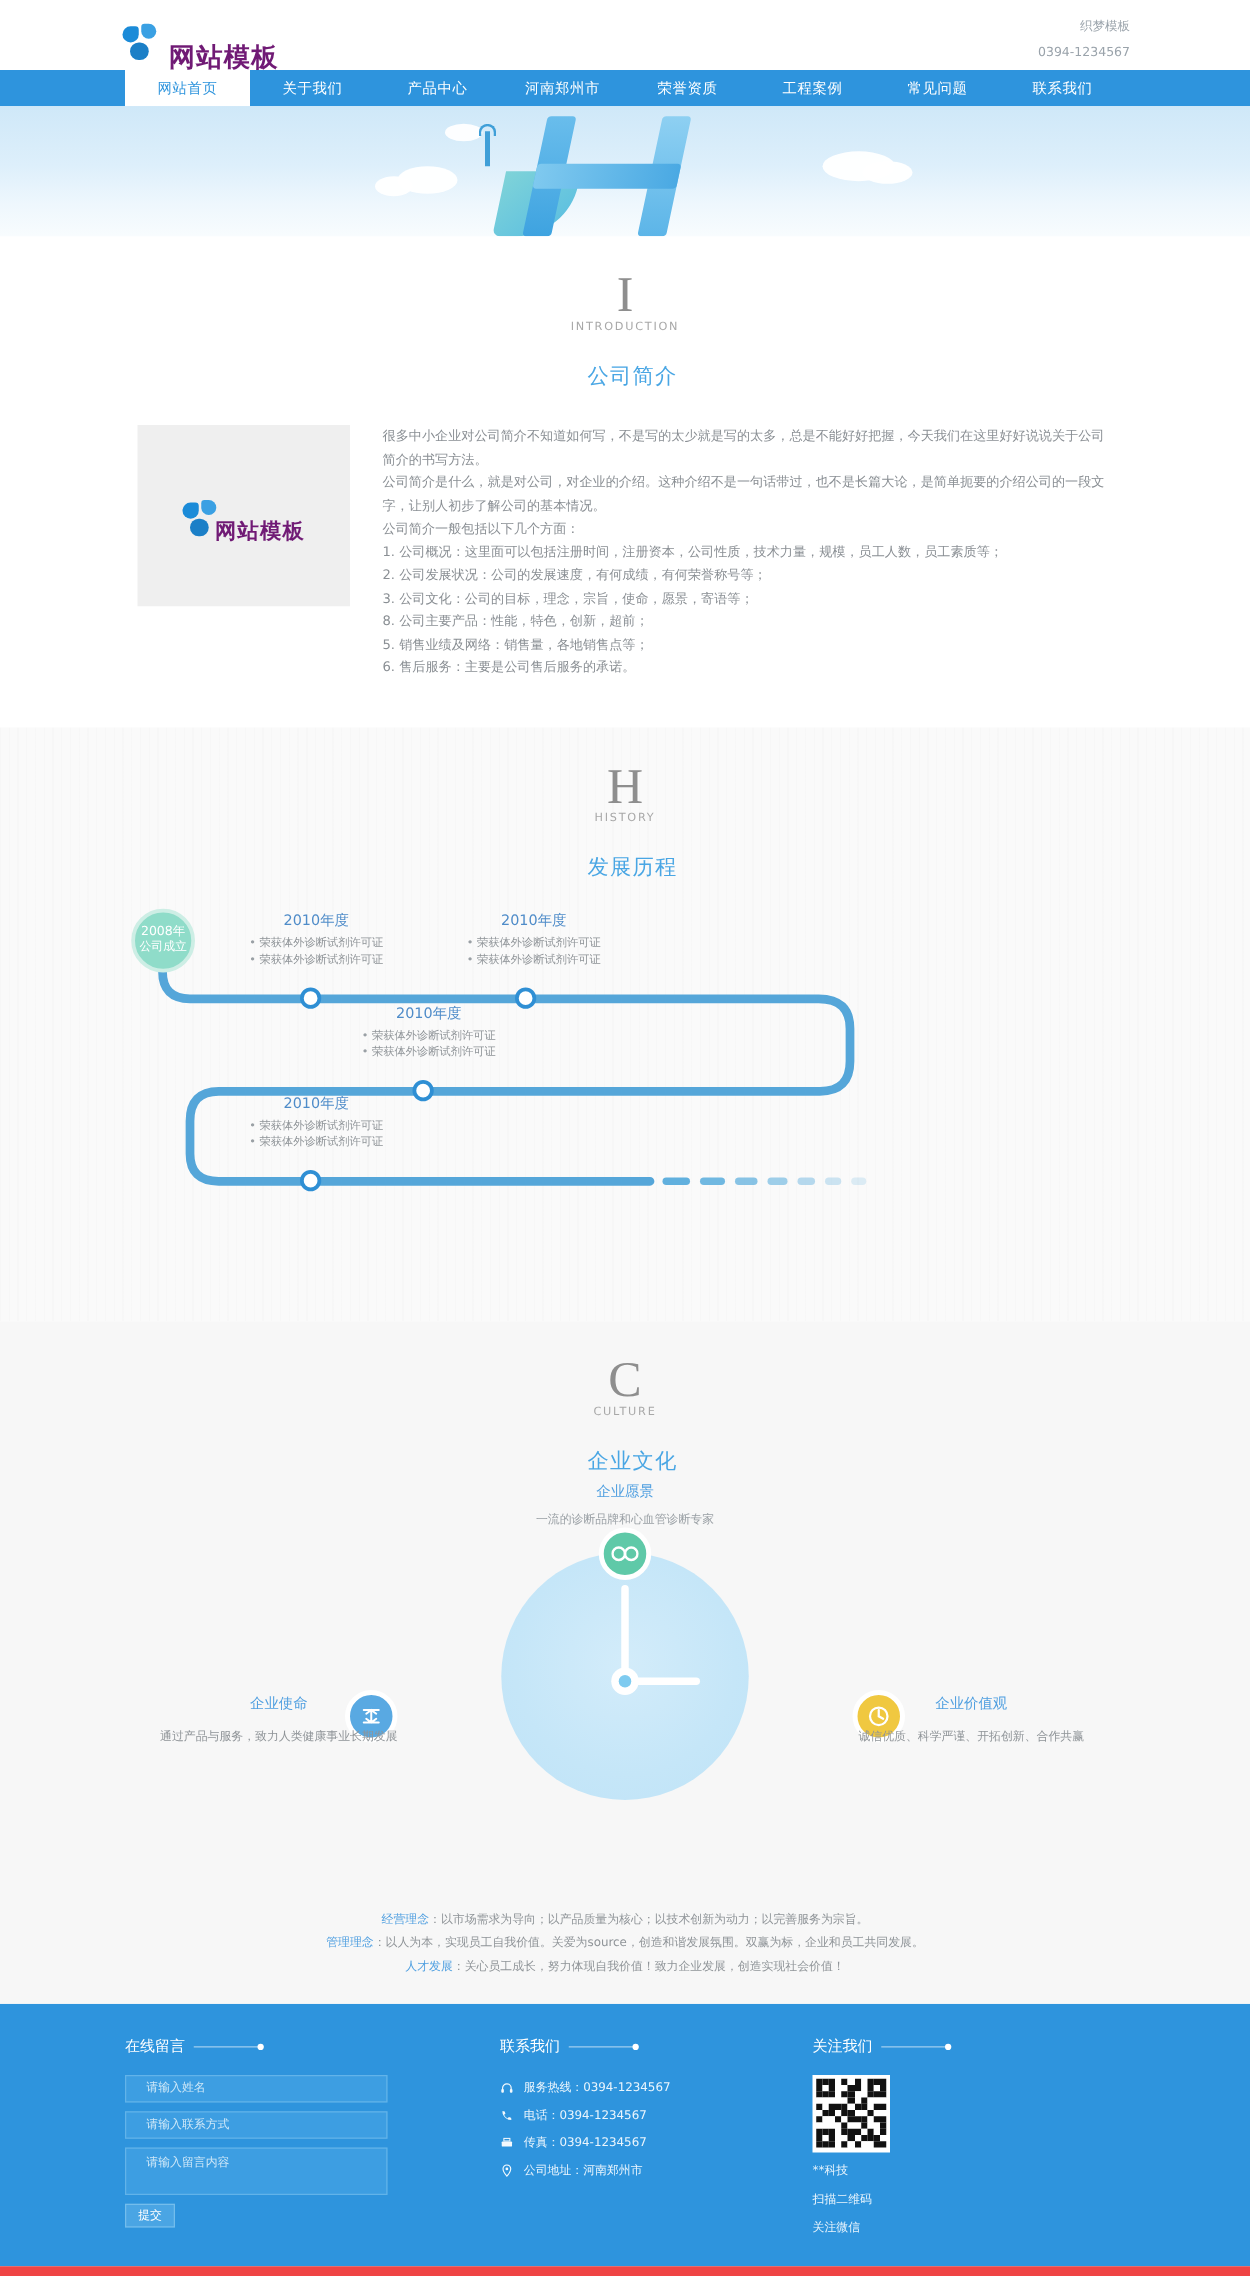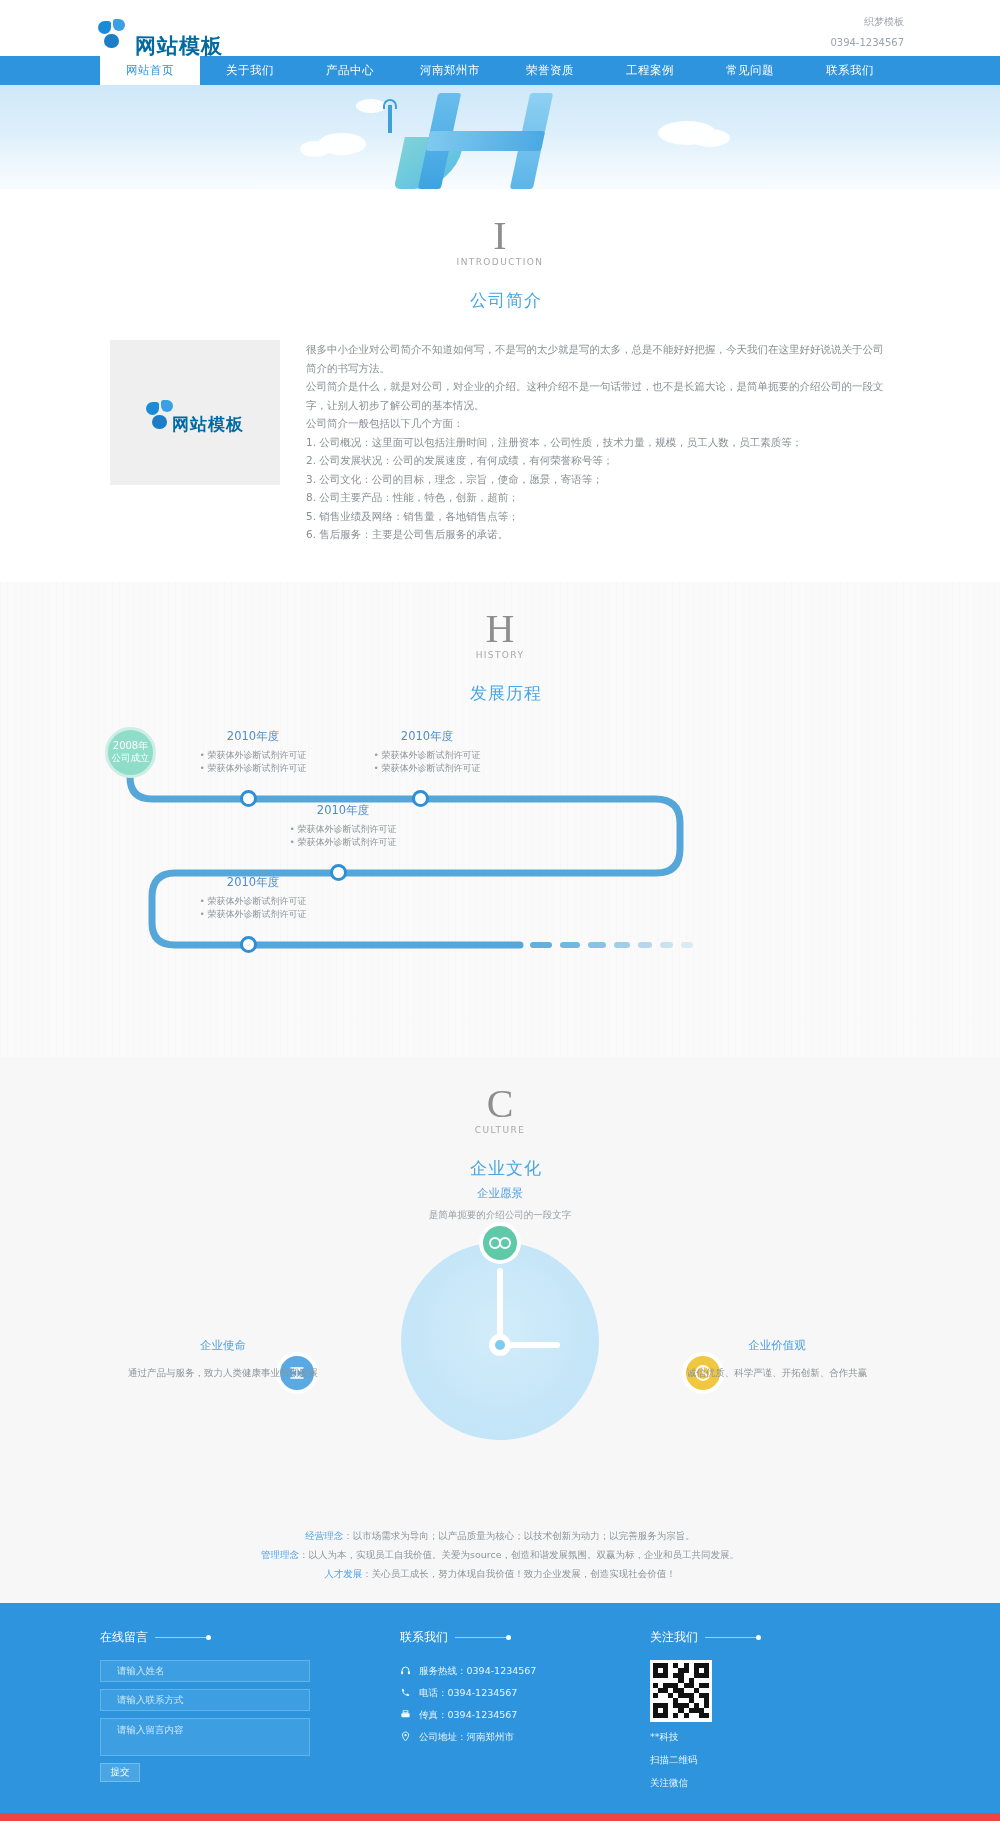--- a/index.html
+++ b/index.html
@@ -9,21 +9,21 @@
     font-size:12px; color:#666; -webkit-font-smoothing:antialiased;
   }
   
   .topbar { height:56px; background:#fff; position:relative; }
   .logo-wrap { position:absolute; left:98px; top:8px; display:flex; align-items:center; gap:7px; }
   .logo-mark { width:30px; height:30px; position:relative; }
   .logo-mark i { position:absolute; display:block; background:#1b8bd8; border-radius:3px; }
   .logo-mark i.a { width:13px; height:13px; left:0; top:2px; border-radius:7px 3px 7px 7px; }
   .logo-mark i.b { width:12px; height:12px; left:15px; top:0; border-radius:3px 7px 7px 7px; background:#3aa0e3; }
   .logo-mark i.c { width:15px; height:14px; left:6px; top:15px; border-radius:7px; background:#1b7fc7; }
-  .logo-text { font-size:21px; font-weight:bold; color:#0369a1; letter-spacing:1px;margin-top:24px; }
+  .logo-text { font-size:21px; font-weight:bold; color:#701a75; letter-spacing:1px;margin-top:24px; }
   .head-right { position:absolute; right:96px; top:11px; text-align:right; color:#9aa3ab; font-size:10px; line-height:21px; }
   
   .nav { height:29px; background:#2e94dd; display:flex; }
   .nav-inner { width:800px; margin:0 auto; display:flex; }
   .nav a {
     flex:1; text-align:center; line-height:29px; color:#fff;
     font-size:11.5px; text-decoration:none; letter-spacing:.5px;
   }
   .nav a.active { background:#fff; color:#2e94dd; }
   
@@ -102,21 +102,21 @@
   .clock-hub { position:absolute; left:50%; top:92px; margin-left:-11px; width:22px; height:22px; border-radius:50%; background:#fff; }
   .clock-hub::after { content:""; position:absolute; left:6px; top:6px; width:10px; height:10px; border-radius:50%; background:#7ecbf0; }
   .ic {
     position:absolute; width:42px; height:42px; border-radius:50%;
     border:4px solid #fff; display:flex; align-items:center; justify-content:center;
   }
   .ic-vision { left:50%; margin-left:-21px; top:42px; background:#5fc9a8; }
   .ic-mission { left:176px; top:172px; background:#59a9e2; }
   .ic-value  { right:176px; top:172px; background:#f0c840; }
   .side { position:absolute; top:158px; width:230px; }
-  .side .t { font-size:11.5px; color:#4f9fe0; }
+  .side .t { font-size:11.5px; color:#4f9fe0;margin-top:17px; }
   .side .d { font-size:9.5px; color:#8f9498; margin-top:12px; line-height:15px; }
   .side.left { left:8px; text-align:center; }
   .side.right { right:8px; text-align:center; }
   .philo { width:700px; margin:6px auto 0; text-align:center; }
   .philo p { font-size:9.5px; color:#8f9498; line-height:19px; }
   .philo b { color:#4f9fe0; font-weight:normal; }
   
   .footer { background:#2e94dd; color:#fff; padding:26px 0 22px; }
   .footer-inner { width:800px; margin:0 auto; display:flex; }
   .f-col { position:relative; }
@@ -287,21 +287,21 @@
 <section class="culture">
   <div class="sec-title">
     <div class="letter">C</div>
     <div class="en">CULTURE</div>
     <div class="cn">企业文化</div>
   </div>
 
   <div class="culture-stage">
     <div class="vision">
       <div class="t">企业愿景</div>
-      <div class="d">是简单扼要的介绍公司的一段文字</div>
+      <div class="d">一流的诊断品牌和心血管诊断专家</div>
     </div>
 
     <div class="big-circle">
       <span class="clock-hand v"></span>
       <span class="clock-hand h"></span>
       <span class="clock-hub"></span>
     </div>
 
     <div class="ic ic-vision">
       <svg width="22" height="14" viewBox="0 0 22 14">

